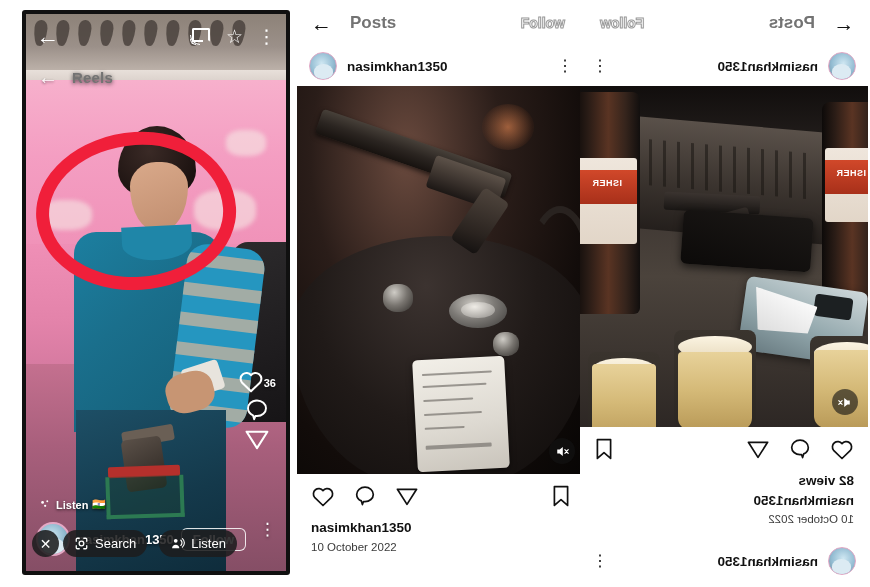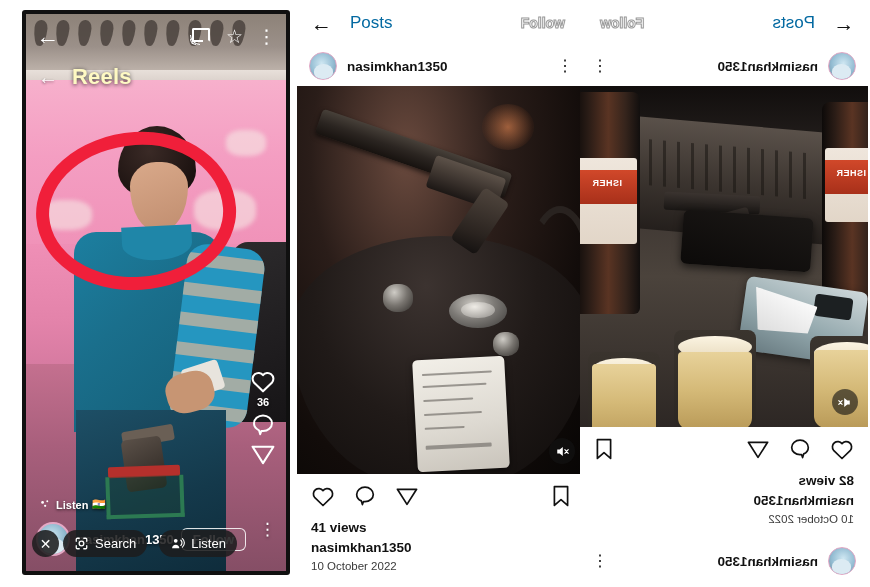--- a/index.html
+++ b/index.html
@@ -191,31 +191,31 @@
   .ic-cast .wave::after { width: 9px; height: 9px; }
   .ic-star { font-size: 19px; line-height: 1; }
   .ic-kebab { font-size: 19px; line-height: 1; letter-spacing: 0; }
   .reels-label-row {
     position: absolute; left: 0; top: 48px; width: 100%; height: 30px;
     display: flex; align-items: center; gap: 14px; padding-left: 12px;
   }
   .reels-sub-arrow { color:#fff; font-size: 20px; opacity:.92;
     text-shadow: 0 1px 3px rgba(0,0,0,.6); }
   .reels-title {
-    color: #fef9c3; font-size: 22px; font-weight: 700;
+    color: #737373; font-size: 15px; font-weight: 700;
     text-shadow: 0 1px 4px rgba(0,0,0,.75);
     letter-spacing: .2px;
   }
 
   
   .reels-rail {
     position: absolute; right: 10px; top: 355px;
     display: flex; flex-direction: column; align-items: center; gap: 2px;
   }
-  .rail-item { display: flex; flex-direction: column; align-items: center; margin-bottom: 2px; }
+  .rail-item { display: flex; flex-direction: row; align-items: center; margin-bottom: 2px; }
   .rail-count { color:#fff; font-size: 11px; font-weight: 600; margin-top: 3px;
                 text-shadow: 0 1px 3px rgba(0,0,0,.7); }
   .svg-ic { display:block; }
 
   
   .reels-tag {
     position: absolute; left: 14px; top: 484px;
     display: flex; align-items: center; gap: 4px;
     color: #fff; font-size: 11px; font-weight: 600;
     text-shadow: 0 1px 3px rgba(0,0,0,.7);
@@ -292,21 +292,21 @@
   .mirrored { transform: scaleX(-1); }
 
   .ig-header {
     height: 46px;
     display: flex; align-items: center;
     padding: 0 14px;
     gap: 18px;
     background: #fff;
   }
   .ig-back { font-size: 21px; color: #111; line-height: 1; }
-  .ig-header-title { font-size: 17px; font-weight: 400; color: #0369a1; text-align: right; }
+  .ig-header-title { font-size: 17px; font-weight: 700; color: #737373; text-align: right; }
   .ig-header-spacer { flex: 1; }
   .ig-follow-ghost {
     font-size: 14px; font-weight: 700;
     color: #ffffff;
     -webkit-text-stroke: 1px #9a9a9a;
     text-shadow: 0 0 1px rgba(120,120,120,.6);
     padding-right: 6px;
   }
 
   .ig-userrow {
@@ -708,21 +708,20 @@
       <svg width="24" height="22" viewBox="0 0 24 22">
         <path d="M2.4 4.3h19.2L12 19.4Z" fill="none" stroke="#111" stroke-width="1.7" stroke-linejoin="round"></path>
       </svg>
       <span class="spacer"></span>
       <svg width="20" height="24" viewBox="0 0 20 24">
         <path d="M3.4 2.6h13.2v18.8L10 15.6 3.4 21.4Z" fill="none" stroke="#111" stroke-width="1.7" stroke-linejoin="round"></path>
       </svg>
     </div>
 
     <div class="ig-caption">
-      <div class="ig-views">41 views</div>
       <div class="ig-capuser">nasimkhan1350</div>
       <div class="ig-date">10 October 2022</div>
     </div>
   </div>
 
   <div class="ig-panel panel-post-right mirrored">
 
     <div class="ig-header">
       <span class="ig-back">←</span>
       <span class="ig-header-title">Posts</span>

